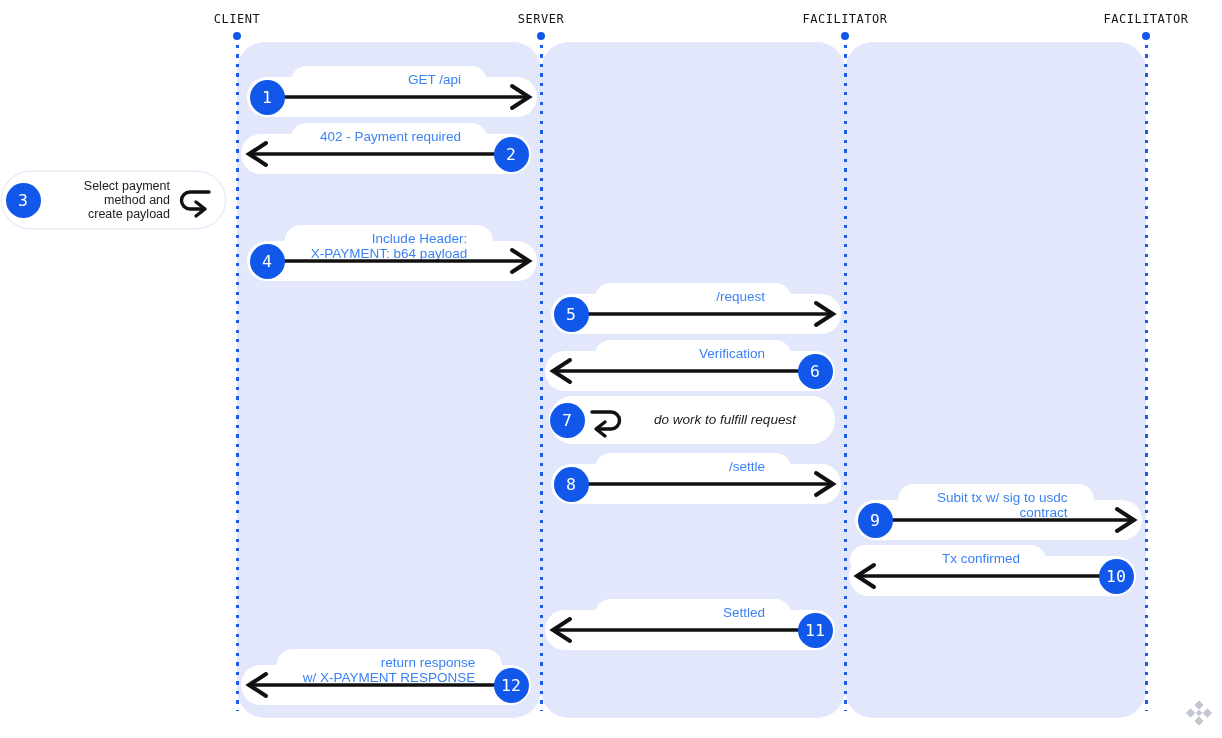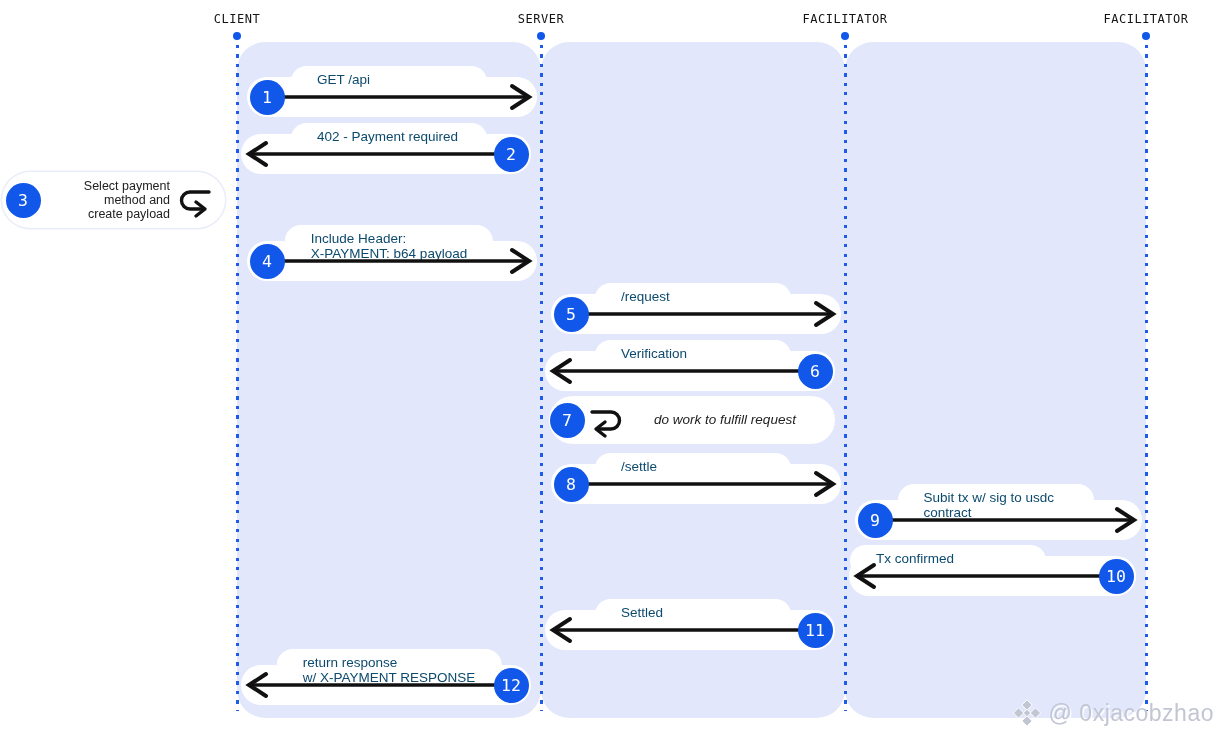--- a/index.html
+++ b/index.html
@@ -22,21 +22,21 @@
     position:absolute;top:45px;width:3px;height:666px;z-index:2;
     background:repeating-linear-gradient(to bottom,#1d5ceb 0 3px,transparent 3px 9.5px);
   }
   .pill{
     position:absolute;background:#ffffff;border-radius:20px;z-index:3;
   }
   .pill.outlined{box-shadow:0 0 0 1.5px #e9edf8;}
   .labelbox{
     position:absolute;transform:translateX(-50%);background:#ffffff;border-radius:16px;
     padding:6px 26px 10px;min-width:196px;box-sizing:border-box;
-    font-size:13.5px;line-height:15px;color:#0c4a6e;text-align:left;
+    font-size:13.5px;line-height:15px;color:#3b82f6;text-align:right;
     white-space:pre-line;z-index:3;
   }
   .labelbox.two{}
   .selftext{
     position:absolute;font-size:12.5px;line-height:14px;color:#212121;
     text-align:center;white-space:pre-line;z-index:4;
   }
   .selftext.one{font-size:13.5px;line-height:15px;font-style:italic;}
   .arrow-svg{position:absolute;z-index:4;overflow:visible;}
   .loop-svg{position:absolute;z-index:4;}
@@ -59,21 +59,20 @@
   <div id="watermark">
     <svg width="30" height="30" viewBox="0 0 32 32">
       <g fill="#c2c6d3" stroke="#ffffff" stroke-width="1">
         <path d="M16 2 L21.5 7.5 L16 13 L10.5 7.5 Z"></path>
         <path d="M16 19 L21.5 24.5 L16 30 L10.5 24.5 Z"></path>
         <path d="M7 10.5 L12.5 16 L7 21.5 L1.5 16 Z"></path>
         <path d="M25 10.5 L30.5 16 L25 21.5 L19.5 16 Z"></path>
         <path d="M16 12 L20 16 L16 20 L12 16 Z"></path>
       </g>
     </svg>
-    <span>@ 0xjacobzhao</span>
   </div>
 <div class="panel" style="left: 237px; width: 304px;"></div>
     <div class="panel" style="left: 541px; width: 304px;"></div>
     <div class="panel" style="left: 845px; width: 301px;"></div>
     <div class="actor-wrap">
       <div class="actor-label" style="left: 237px;">CLIENT</div>
       <div class="top-dot" style="left: 233px; top: 32px;"></div>
       <div class="lifeline" style="left: 235.5px;"></div>
     </div>
     <div class="actor-wrap">

